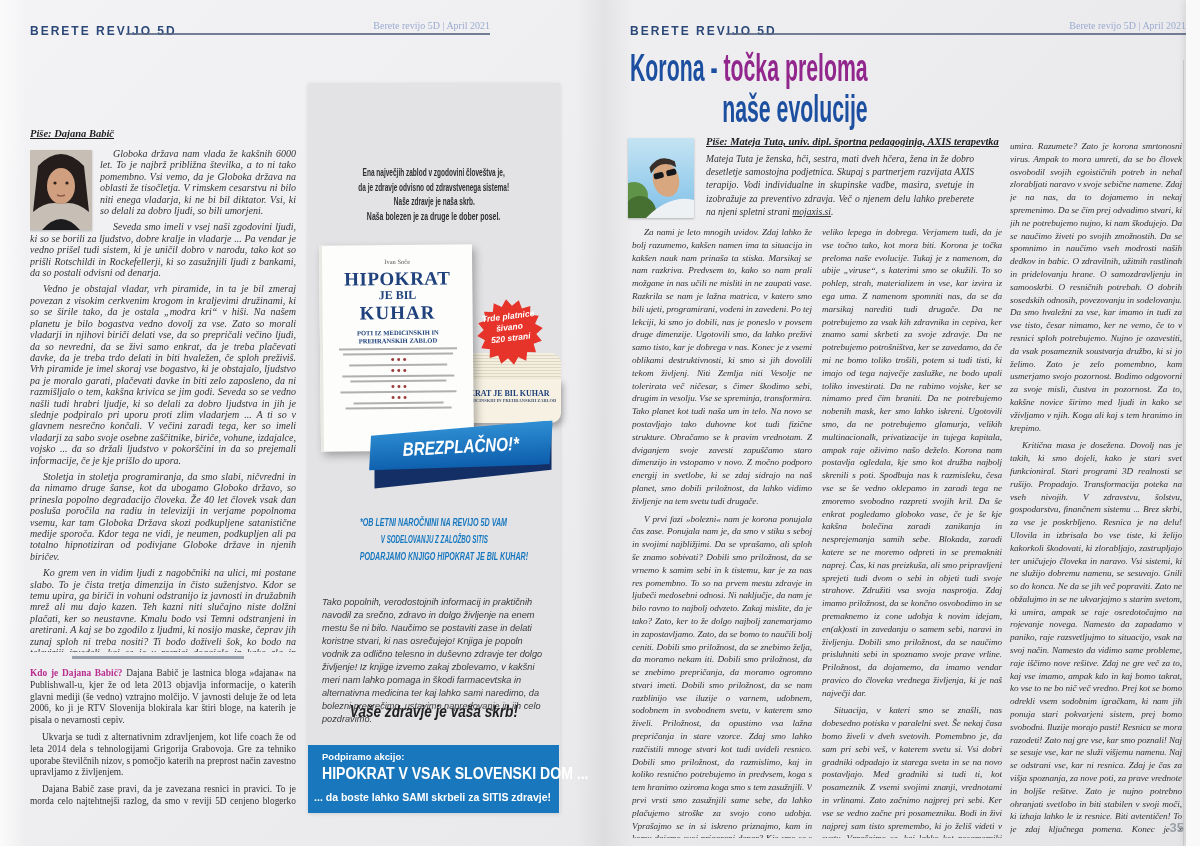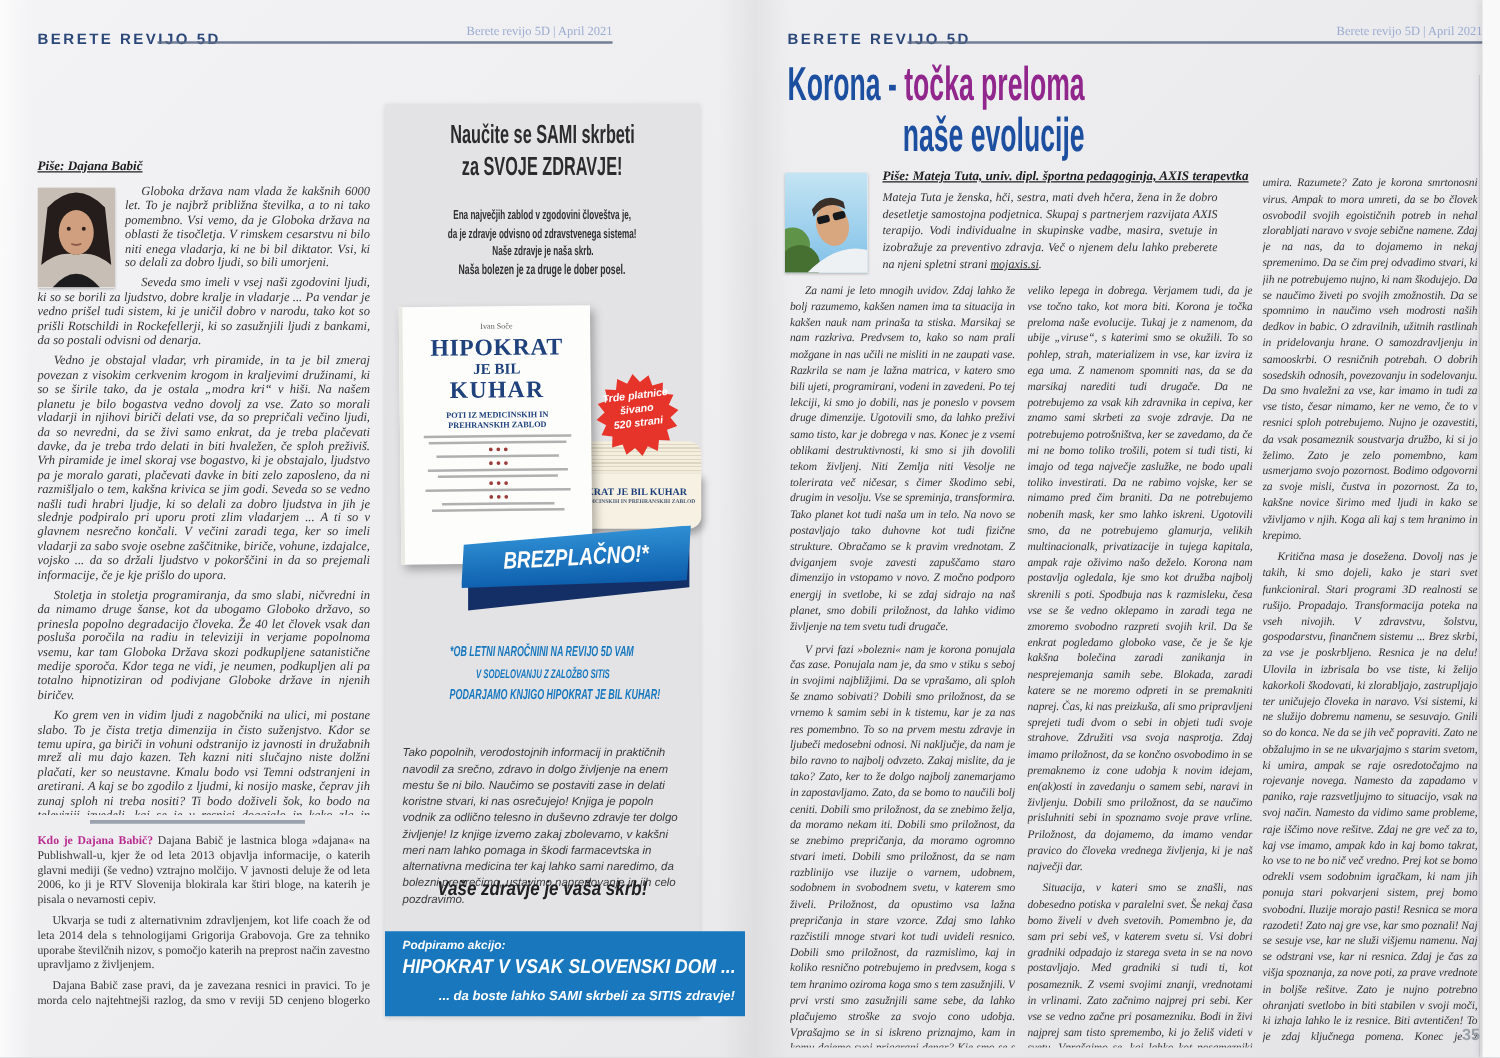--- a/index.html
+++ b/index.html
@@ -79,22 +79,22 @@
     transform:scaleX(.8);white-space:nowrap;}
   .offer{position:absolute;top:430px;width:100%;text-align:center;color:#1878be;
     font-family:"Liberation Sans",sans-serif;font-weight:bold;font-style:italic;line-height:15px;}
   .offer .o1{font-size:11.5px;}
   .offer .o2{font-size:10px;}
   .offer .o3{font-size:11.5px;}
   .ad-body{position:absolute;left:14px;top:513px;width:226px;
     font-family:"Liberation Sans",sans-serif;font-style:italic;font-size:9.2px;line-height:13px;color:#3a3a3c;}
   .slogan{position:absolute;top:620px;width:100%;text-align:center;font-family:"Liberation Sans",sans-serif;
     font-style:italic;font-weight:bold;font-size:16px;color:#202022;}
-  .ad-foot{position:absolute;left:0;top:662px;width:288px;height:68px;background:#1877bd;color:#fff;
-    font-family:"Liberation Sans",sans-serif;font-style:italic;}
+  .ad-foot{position:absolute;left:0;top:662px;width:251px;height:68px;background:#1877bd;color:#fff;
+    font-family:"Liberation Sans",sans-serif;}
   .ad-foot .f1{position:absolute;left:14px;top:6px;font-weight:bold;font-size:9.5px;}
   .ad-foot .f2{position:absolute;left:14px;top:20px;font-weight:bold;font-size:16px;
     transform:scaleX(.88);transform-origin:left;white-space:nowrap;}
   .ad-foot .f3{position:absolute;right:8px;top:46px;font-weight:bold;font-size:10.5px;}
 
   
   .rtitle{position:absolute;left:630px;top:48px;font-family:"Liberation Sans",sans-serif;
     font-weight:bold;font-size:38px;line-height:41px;color:#1d4fa0;text-align:right;}
   .rtitle .line{display:block;transform:scaleX(.56);transform-origin:left;white-space:nowrap;}
   .rtitle .accent{color:#91278c;}
@@ -145,24 +145,20 @@
 
   <div class="divider"></div>
 
   <div class="bio">
     <p class="first"><span class="bh">Kdo je Dajana Babič?</span><span> Dajana Babič je lastnica bloga »dajana« na Publishwall-u, kjer že od leta 2013 objavlja informacije, o katerih glavni mediji (še vedno) vztrajno molčijo. V javnosti deluje že od leta 2006, ko ji je RTV Slovenija blokirala kar štiri bloge, na katerih je pisala o nevarnosti cepiv.</span></p>
     <p>Ukvarja se tudi z alternativnim zdravljenjem, kot life coach že od leta 2014 dela s tehnologijami Grigorija Grabovoja. Gre za tehniko uporabe številčnih nizov, s pomočjo katerih na preprost način zavestno upravljamo z življenjem.</p>
     <p>Dajana Babič zase pravi, da je zavezana resnici in pravici. To je morda celo najtehtnejši razlog, da smo v reviji 5D cenjeno blogerko povabili k sodelovanju! Prijetno branje želimo ...</p>
   </div>
 
   <div class="ad">
-    <div class="ad-head">
-      <span class="cond">Naučite se SAMI skrbeti</span><br>
-      <span class="cond">za SVOJE ZDRAVJE!</span>
-    </div>
     <div class="ad-sub">
       <span class="cond">Ena največjih zablod v zgodovini človeštva je,</span><br>
       <span class="cond">da je zdravje odvisno od zdravstvenega sistema!</span><br>
       <span class="cond">Naše zdravje je naša skrb.</span><br>
       <span class="cond strong">Naša bolezen je za druge le dober posel.</span>
     </div>
 
     <div class="book2">
       <div class="pages"></div>
       <div class="face">

